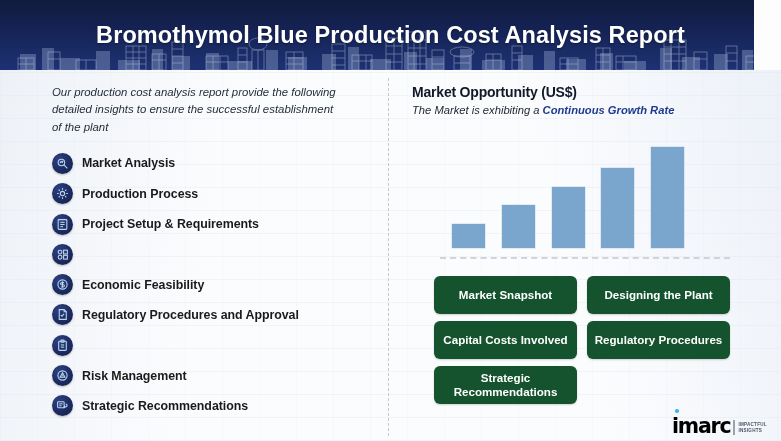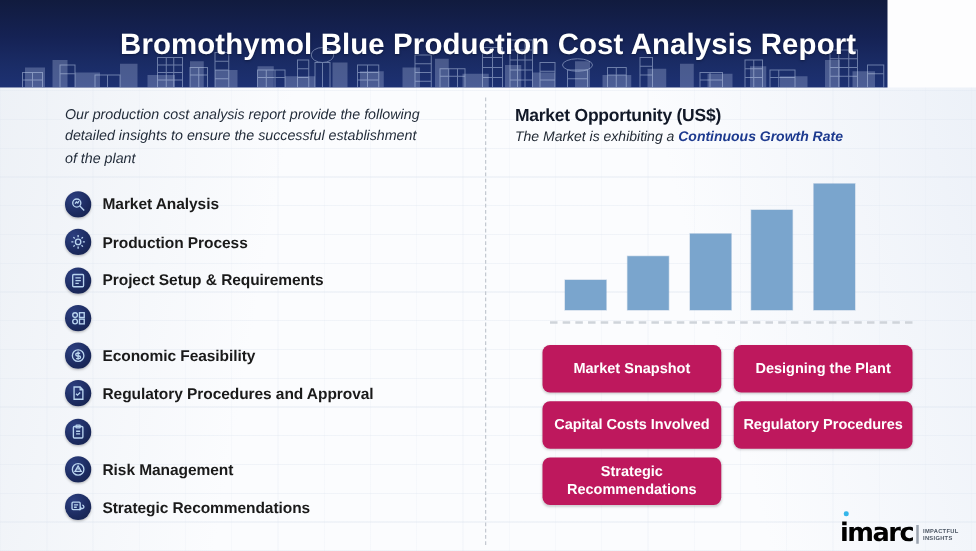--- a/index.html
+++ b/index.html
@@ -20,20 +20,21 @@
       repeating-linear-gradient(90deg, rgba(222,229,240,.18) 0px, rgba(222,229,240,.18) 1px, rgba(255,255,255,0) 1px, rgba(255,255,255,0) 37px),
       #fbfcfe;
     pointer-events:none;
   }
 
   
   .header{
     position:absolute;left:0;top:0;width:710px;height:70px;overflow:hidden;
     background:linear-gradient(180deg,#121c40 0%,#16255a 45%,#1b2f6e 78%,#1e3madd 100%);
     background:linear-gradient(180deg,#111b3e 0%,#152254 42%,#1a2c66 74%,#1d3173 100%);
+    padding-left:44px;
   }
   .header .skyline{position:absolute;left:0;bottom:0;width:781px;height:42px;opacity:.55;}
   .header .skyline2{position:absolute;left:0;bottom:0;width:781px;height:28px;opacity:.30;}
   .header-title{
     position:absolute;left:0;top:0;width:781px;height:70px;
     display:flex;align-items:center;justify-content:center;
     color:#ffffff;font-size:23.5px;font-weight:bold;letter-spacing:.1px;
     text-shadow:0 1px 2px rgba(0,0,0,.35);
     z-index:4;
   }
@@ -80,21 +81,21 @@
     position:absolute;left:440px;top:257px;width:290px;height:0;
     border-top:2px dashed #cfd4da;z-index:4;
   }
 
   
   .btn-grid{
     position:absolute;left:434px;top:276px;width:296px;
     display:grid;grid-template-columns:1fr 1fr;gap:7px 10px;z-index:6;
   }
   .pill{
-    height:38px;border-radius:6px;background:#be185d;
+    height:38px;border-radius:6px;background:#14532d;
     display:flex;align-items:center;justify-content:center;text-align:center;
     color:#ffffff;font-size:11.6px;font-weight:bold;line-height:1.18;
     padding:0 6px;box-sizing:border-box;
     box-shadow:0 1px 2px rgba(0,0,0,.18);
   }
 
   
   .logo{position:absolute;left:672px;top:406px;width:104px;height:30px;z-index:7;
         display:flex;align-items:flex-end;}
   .logo-word{font-size:20.5px;font-weight:bold;color:#000000;letter-spacing:-1.2px;line-height:1;

